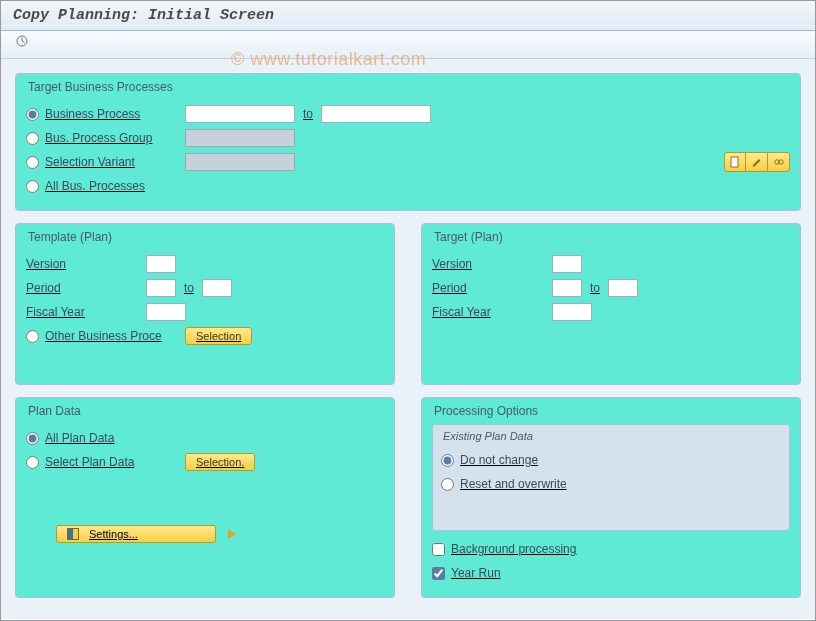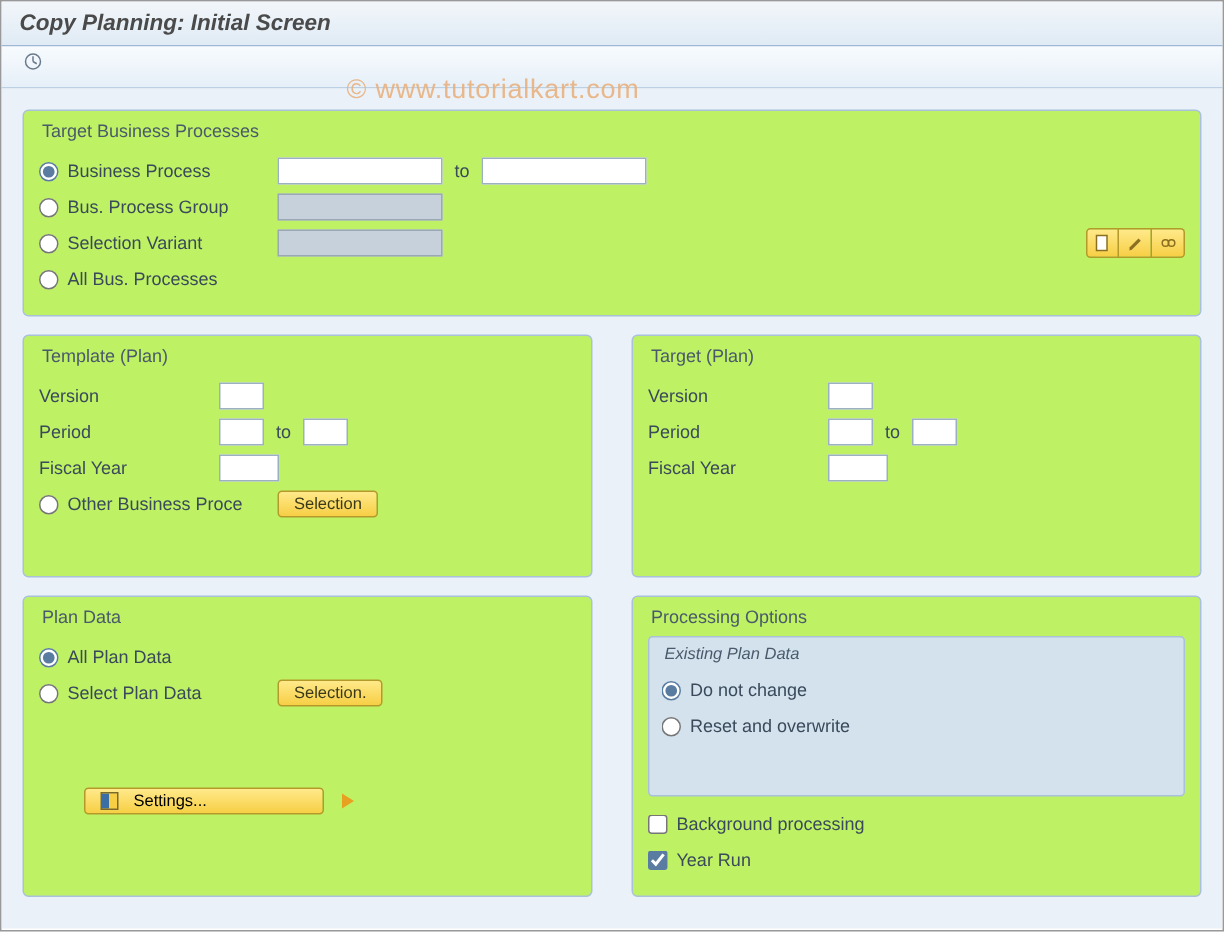--- a/index.html
+++ b/index.html
@@ -9,20 +9,21 @@
     background: #fff;
     width: 816px;
     height: 621px;
     border: 1px solid #999;
   }
   .titlebar {
     background: linear-gradient(#f2f6fa, #e0ebf5);
     border-bottom: 1px solid #9cb8d4;
     padding: 6px 12px;
     color: #4a4a4a;
+    font-family: Liberation Mono, monospace;
   }
   .titlebar h1 {
     font-size: 15px;
     font-style: italic;
     font-weight: bold;
     color: #4a4a4a;
   }
   .toolbar {
     background: linear-gradient(#f7fbfe, #e6eff8);
     border-bottom: 1px solid #bcd0e4;
@@ -39,32 +40,32 @@
     color: #6a7a8c;
     cursor: pointer;
   }
   .content {
     background: #eaf1f8;
     padding: 14px;
     height: 560px;
     position: relative;
   }
   .group {
-    background: #bef264;
+    background: #5eead4;
     border: 1px solid #a9c1d9;
     border-radius: 4px;
     padding: 4px 10px 10px 10px;
     margin-bottom: 12px;
   }
   .group-title {
     font-size: 12px;
     color: #4a5a6a;
     padding: 2px 0 6px 2px;
   }
-  .row { display: flex; align-items: center; margin: 4px 0; min-height: 20px; }
+  .row { display: flex; align-items: center; margin: 4px 0; min-height: 20px; text-decoration: underline; }
   .radio, .check { margin-right: 6px; accent-color: #597ca0; }
   .label { color: #3a4a5a; }
   .field-label { width: 120px; color: #3a4a5a; }
   .input {
     background: #fff;
     border: 1px solid #9cb0c4;
     height: 18px;
     padding: 0 2px;
     font-size: 11px;
   }

